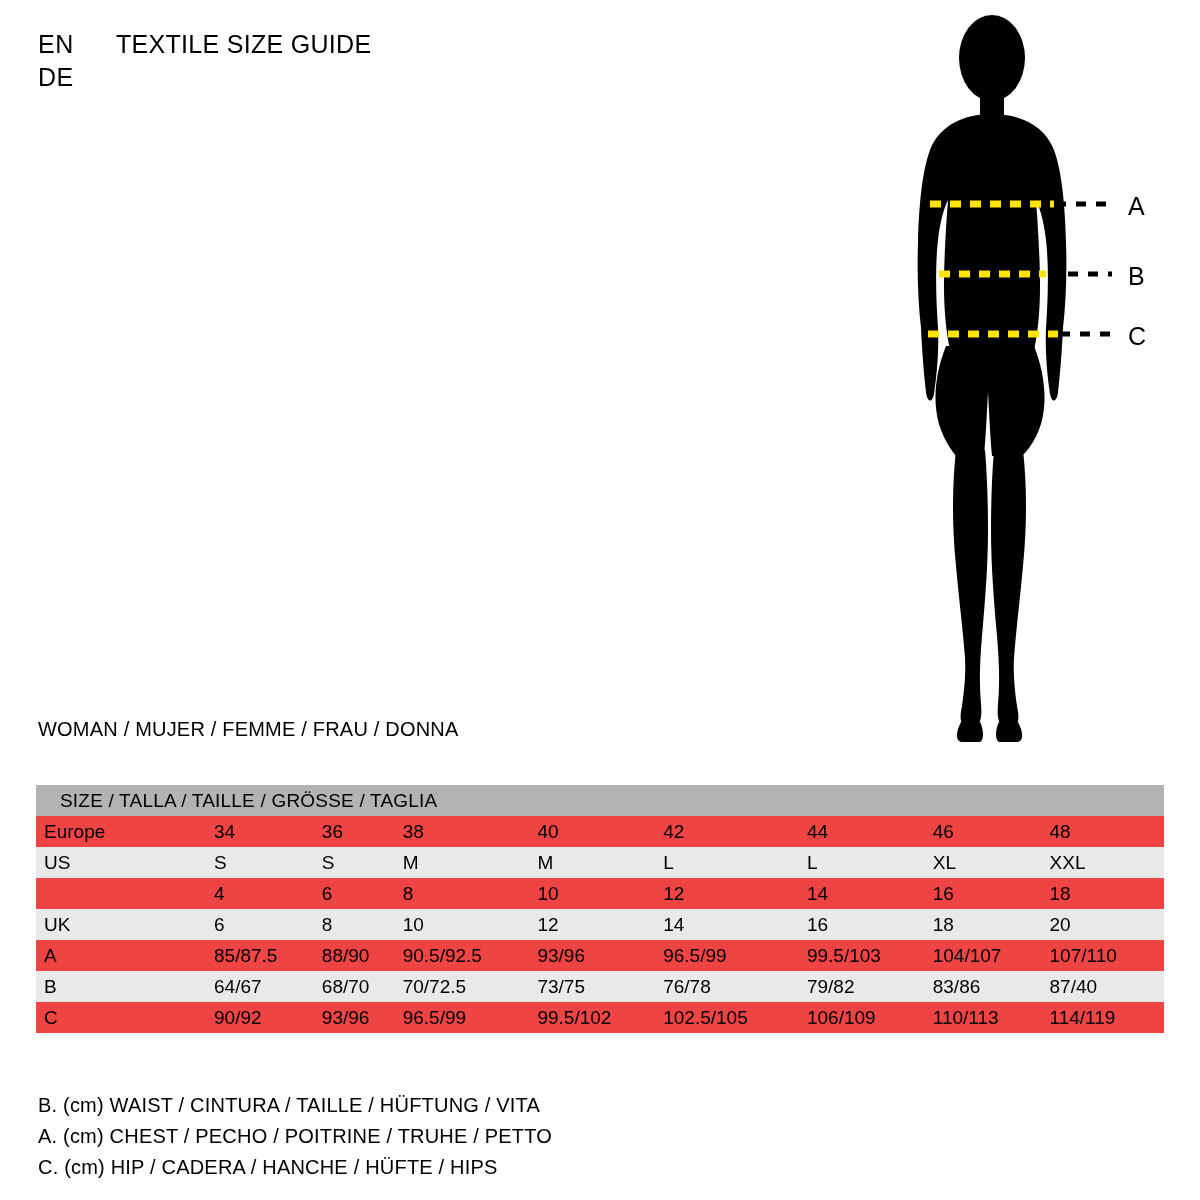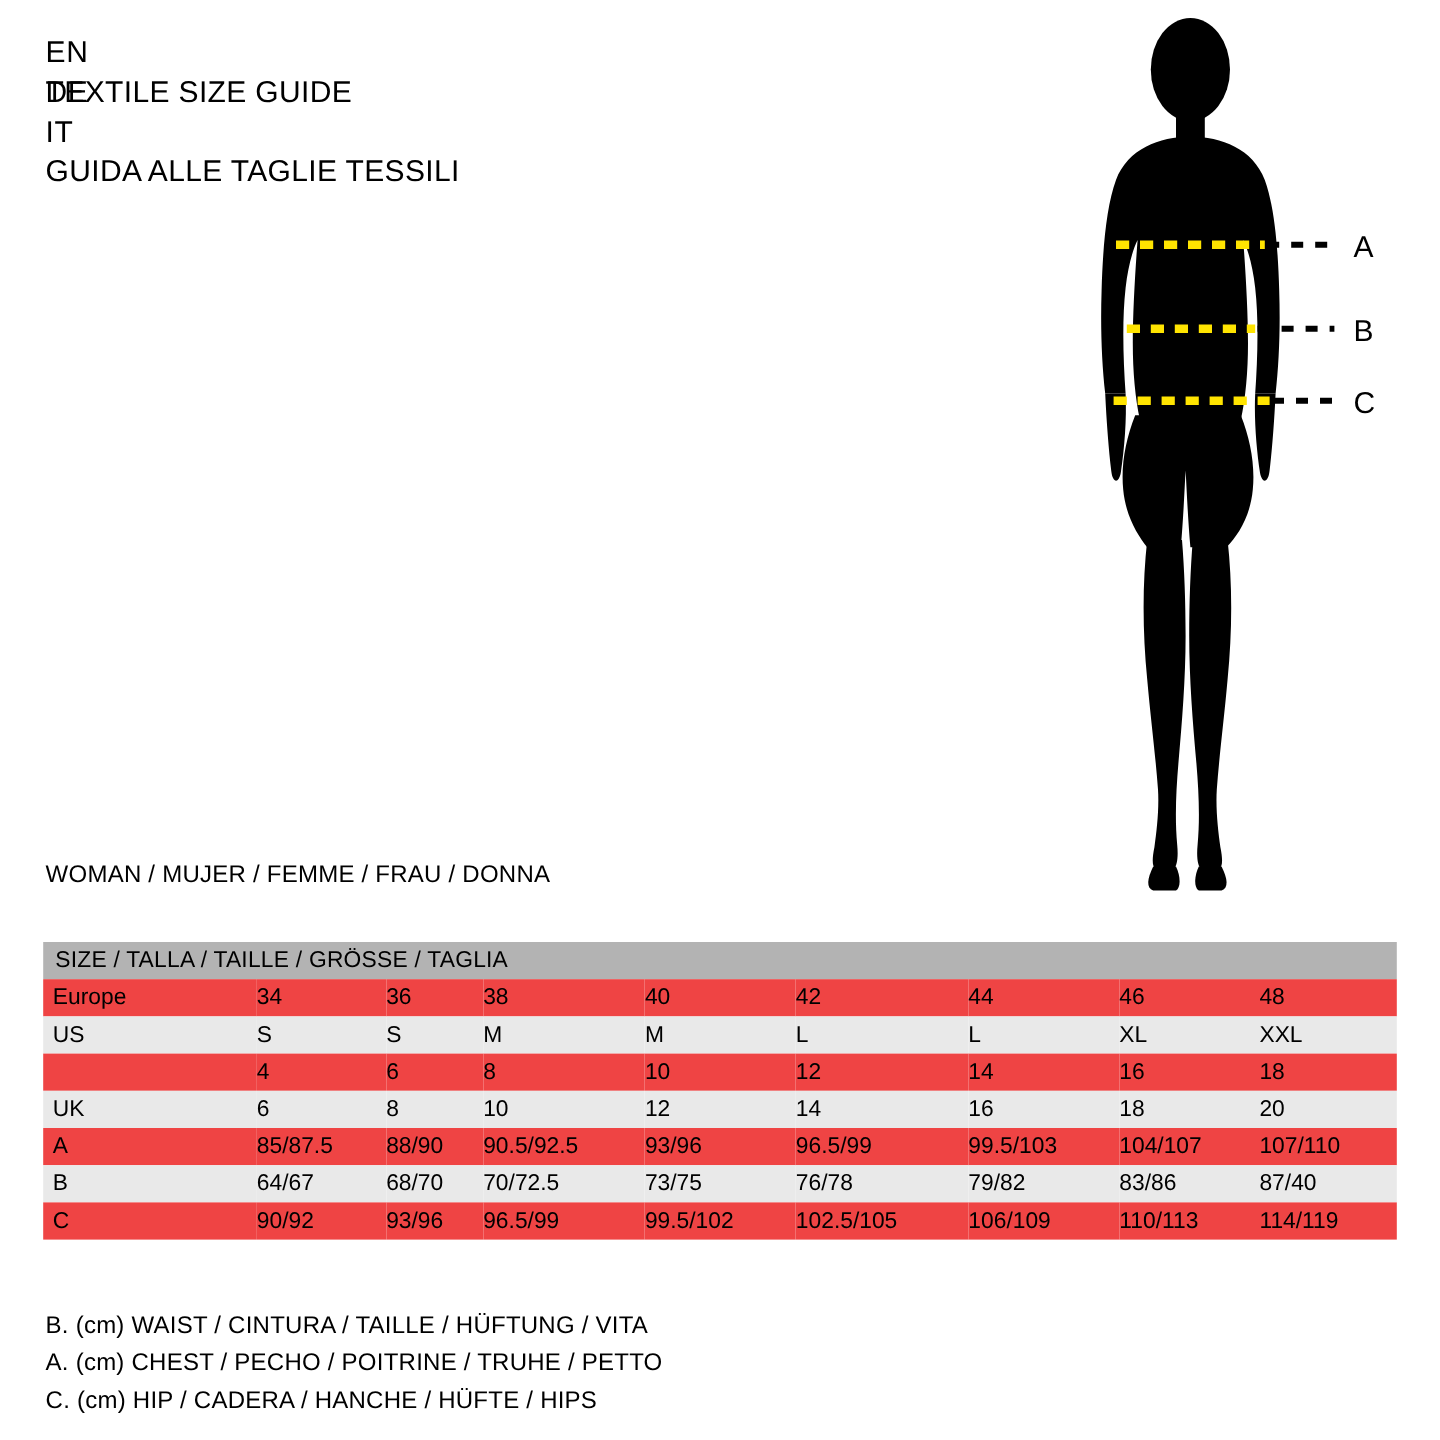--- a/index.html
+++ b/index.html
@@ -21,21 +21,20 @@
     position: absolute;
     left: 38px;
     top: 28px;
     width: 520px;
   }
   .lang-row {
     display: flex;
     align-items: baseline;
     height: 33px;
     line-height: 33px;
-    flex-direction: column;
   }
   .lang-code {
     width: 78px;
     font-size: 25px;
     letter-spacing: 0.5px;
     font-weight: 400;
   }
   .lang-text {
     font-size: 25px;
     letter-spacing: 0.3px;
@@ -81,21 +80,21 @@
   #size-table td, #size-table th {
     padding: 0;
     height: 31px;
     font-weight: 400;
     font-size: 19px;
     vertical-align: middle;
   }
   #size-table tr.header-row td {
     background: #b3b3b3;
     text-align: left;
-    padding-left: 10px;
+    padding-left: 24px;
     font-size: 19px;
     letter-spacing: 0.2px;
     margin-left: 28px;
   }
   #size-table tr.band-a td { background: #e9e9e9; }
   #size-table tr.band-b td { background: #ef4444; }
   #size-table td.rowlabel {
     text-align: left;
     padding-left: 8px;
     width: 170px;
@@ -121,24 +120,20 @@
 </head>
 <body>
 
 <div id="lang-block">
   <div class="lang-row">
     <span class="lang-code">EN</span>
     <span class="lang-text">TEXTILE SIZE GUIDE</span>
   </div>
   <div class="lang-row">
     <span class="lang-code">DE</span>
-  </div>
-  <div class="lang-row">
-    <span class="lang-code">IT</span>
-    <span class="lang-text">GUIDA ALLE TAGLIE TESSILI</span>
   </div>
 </div>
 
 <div id="figure-area">
   <svg id="figure-svg" width="330" height="740" viewBox="0 0 330 740">
 
     <ellipse cx="132" cy="48" rx="33" ry="43" fill="#000"></ellipse>
 
     <rect x="120" y="82" width="24" height="32" fill="#000"></rect>
 

